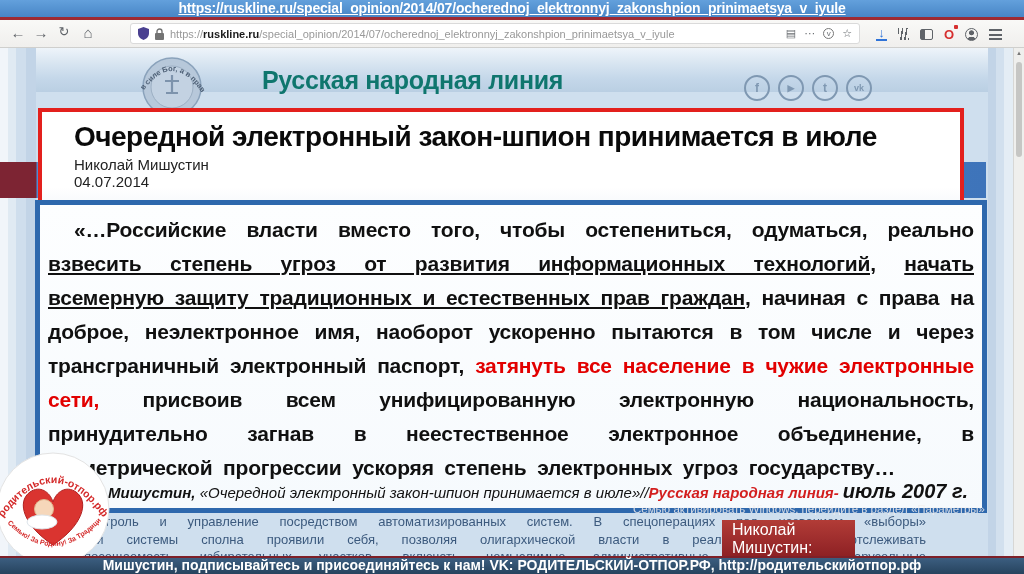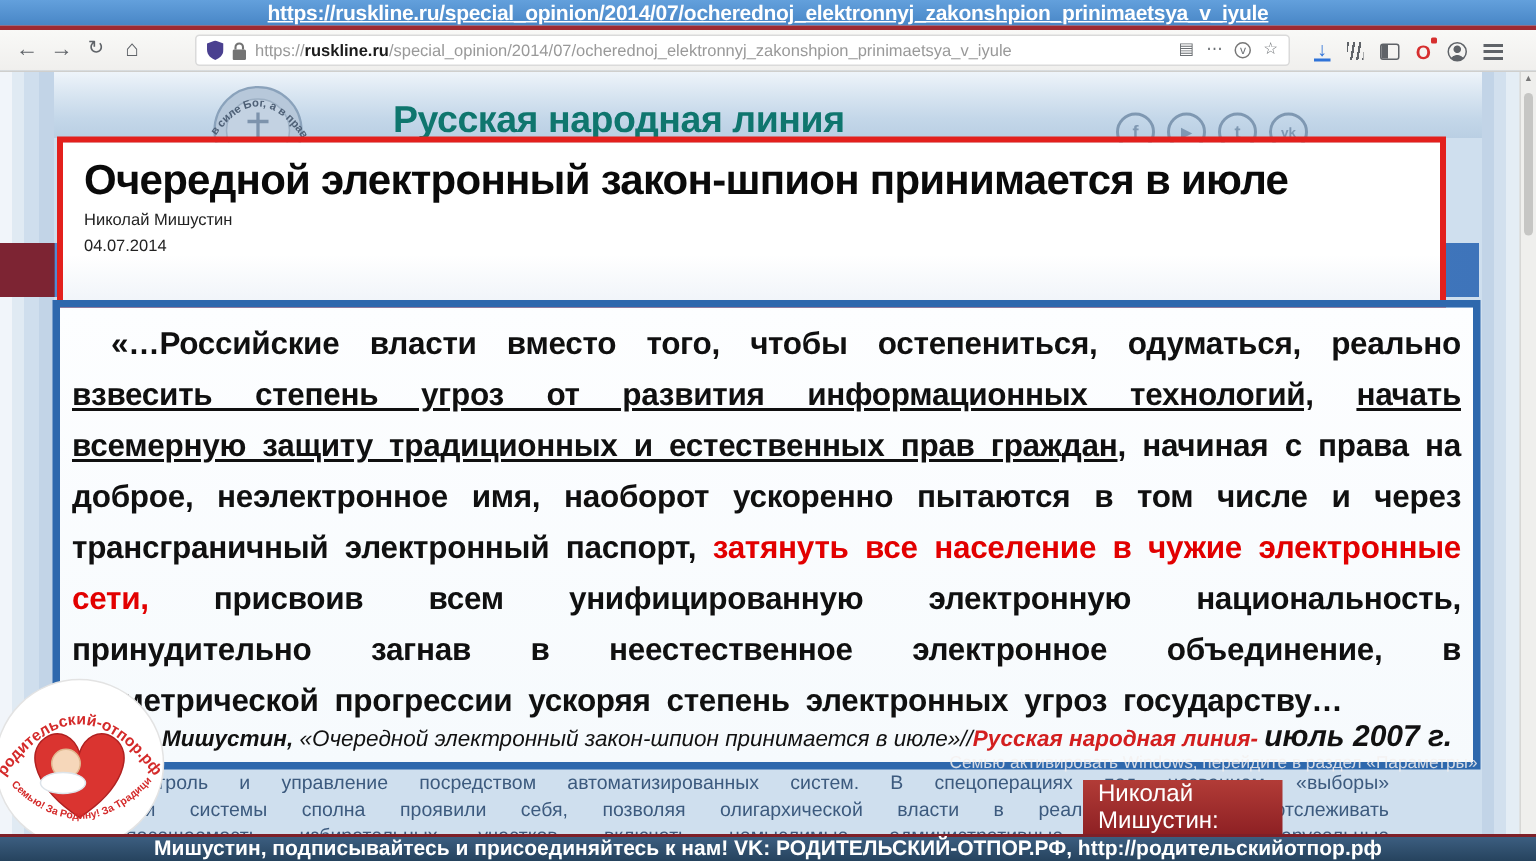--- a/index.html
+++ b/index.html
@@ -50,24 +50,24 @@
   .seal{position:absolute;left:136px;top:-1px;}
   .social{position:absolute;left:744px;top:27px;display:flex;gap:8px;}
   .sico{width:26px;height:26px;border:2px solid #7f98b2;border-radius:50%;box-sizing:border-box;
         color:#7f98b2;font-weight:bold;font-size:12px;text-align:center;line-height:22px;background:transparent;}
   .sico.small{font-size:9px;}
 
   .band{position:absolute;left:0;top:114px;width:986px;height:36px;
         background:linear-gradient(90deg,#7d2433 0 36px,#4f8bd3 37px,#3e74ba 100%);}
 
   
-  .titlebox{position:absolute;left:38px;top:43px;width:926px;height:115px;box-sizing:border-box;
-            background:linear-gradient(#ffffff 70%,#f0f4f9);border:4px solid #e3201d;padding:6px 14px 0 14px;}
+  .titlebox{position:absolute;left:38px;top:60px;width:926px;height:115px;box-sizing:border-box;
+            background:linear-gradient(#ffffff 70%,#f0f4f9);border:4px solid #e3201d;padding:6px 14px 0 32px;}
   .headline{font-size:28px;font-weight:bold;color:#0a0a0a;letter-spacing:-0.5px;white-space:nowrap;line-height:38px;margin:0;}
-  .meta{font-size:11px;color:#222;line-height:17px;}
+  .meta{font-size:15px;color:#222;line-height:17px;}
 
   
   .quotebox{position:absolute;left:35px;top:152px;width:952px;height:313px;box-sizing:border-box;
             border:5px solid #2e68ad;background:linear-gradient(#fdfeff,#f6fafd);}
   .qtext{margin:8px 8px 0 8px;text-indent:26px;font-size:21px;font-weight:bold;line-height:34px;
          text-align:justify;word-spacing:5px;color:#101010;letter-spacing:-0.2px;}
   .qs.u{text-decoration:underline;}
   .qs.red{color:#e20000;}
   .attr{position:absolute;right:14px;bottom:5px;white-space:nowrap;}
   .as{font-style:italic;font-size:15px;color:#111;}

